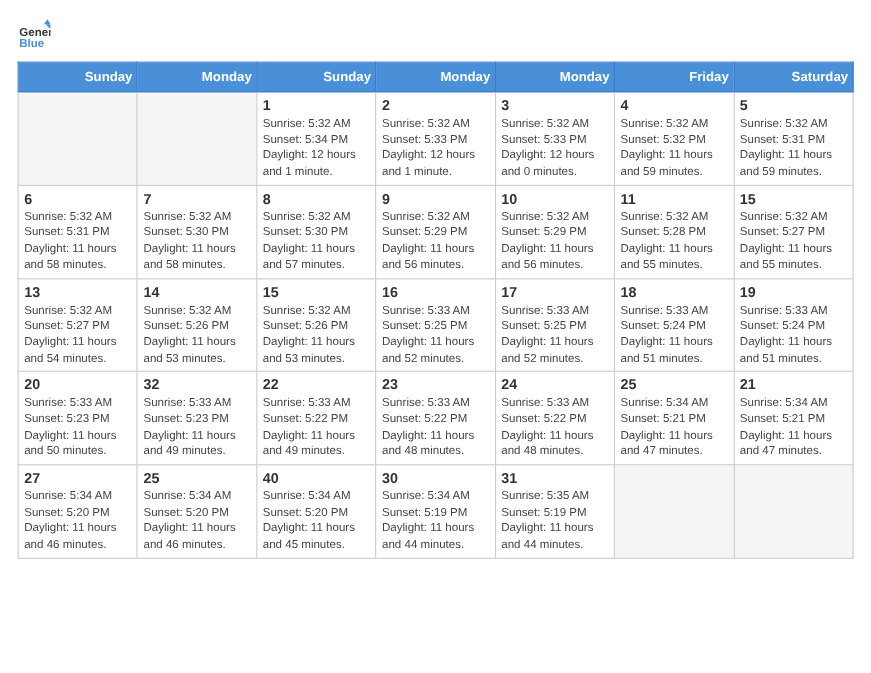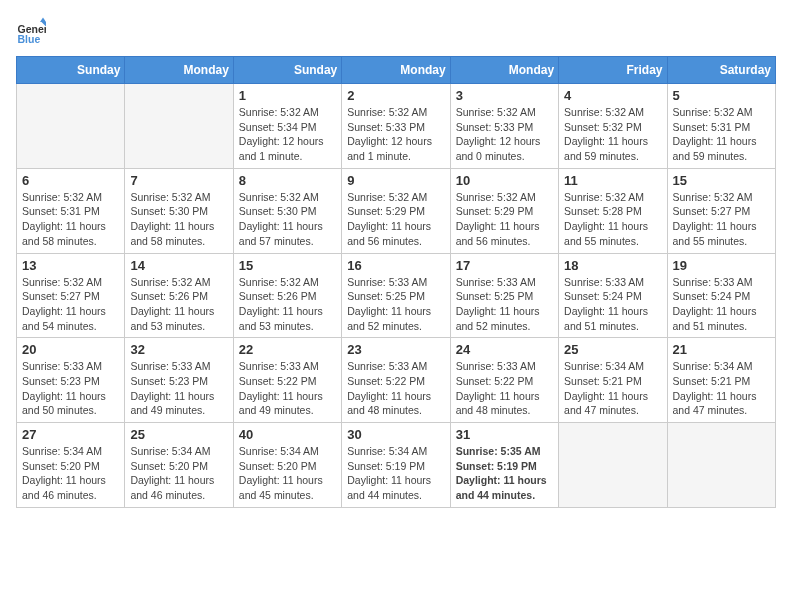--- a/index.html
+++ b/index.html
@@ -326,21 +326,21 @@
         </td>
         <td>
           <span class="day-number">30</span>
           <div class="day-info" style="white-space: pre-line;">Sunrise: 5:34 AM
 Sunset: 5:19 PM
 Daylight: 11 hours
 and 44 minutes.</div>
         </td>
         <td>
           <span class="day-number">31</span>
-          <div class="day-info" style="white-space: pre-line; font-weight: bold;">Sunrise: 5:35 AM
+          <div class="day-info" style="white-space: pre-line;">Sunrise: 5:35 AM
 Sunset: 5:19 PM
 Daylight: 11 hours
 and 44 minutes.</div>
         </td>
         <td class="empty"></td>
         <td class="empty"></td>
       </tr>
     </tbody>
 </table>
 

